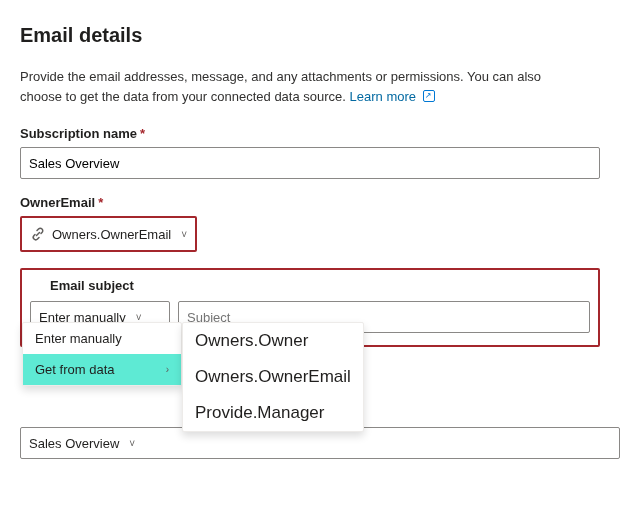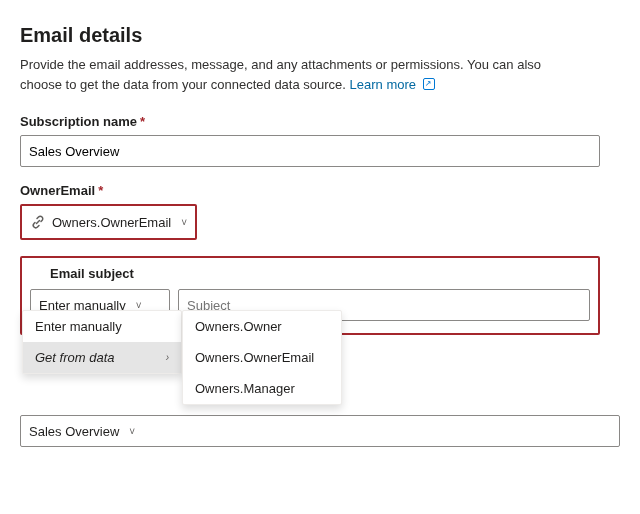--- a/index.html
+++ b/index.html
@@ -9,21 +9,21 @@
       background: #fff;
       color: #201f1e;
       padding: 24px 20px;
       width: 640px;
       min-height: 514px;
     }
 
     .page-title {
       font-size: 20px;
       font-weight: 600;
-      margin-bottom: 8px;
+      margin-bottom: 20px;
     }
 
     .description {
       font-size: 13px;
       color: #323130;
       line-height: 1.5;
       margin-bottom: 20px;
       max-width: 560px;
     }
 
@@ -192,22 +192,21 @@
     .dropdown-item {
       padding: 8px 12px;
       font-size: 13px;
       cursor: pointer;
       display: flex;
       align-items: center;
       justify-content: space-between;
     }
 
     .dropdown-item.highlighted {
-      background: #e5e5e5;
-      font-style: italic;
+      background: #5eead4;
     }
 
     .chevron-right {
       font-size: 10px;
       color: #605e5c;
     }
 
     
     .submenu {
       position: absolute;
@@ -216,21 +215,21 @@
       background: #fff;
       border: 1px solid #edebe9;
       box-shadow: 0 4px 8px rgba(0,0,0,0.14);
       z-index: 11;
       min-width: 160px;
       border-radius: 2px;
     }
 
     .submenu-item {
       padding: 8px 12px;
-      font-size: 13px;
+      font-size: 17px;
       cursor: pointer;
     }
 
     .report-page-section {
       margin-top: 8px;
     }
   </style>
 </head>
 <body>
 
@@ -286,21 +285,21 @@
       </div>
       <div class="dropdown-item highlighted">
         <span>Get from data</span>
         <span class="chevron-right">›</span>
       </div>
     </div>
 
     <div class="submenu">
       <div class="submenu-item">Owners.Owner</div>
       <div class="submenu-item">Owners.OwnerEmail</div>
-      <div class="submenu-item">Owners.Manager</div>
+      <div class="submenu-item">Provide.Manager</div>
     </div>
   </div>
 </div>
 
 <div class="field-section report-page-section" style="margin-top: 80px;">
   <div class="dropdown-btn" style="min-width: 140px;">
     <span>Sales Overview</span>
     <span class="chevron-down">˅</span>
   </div>
 </div>

